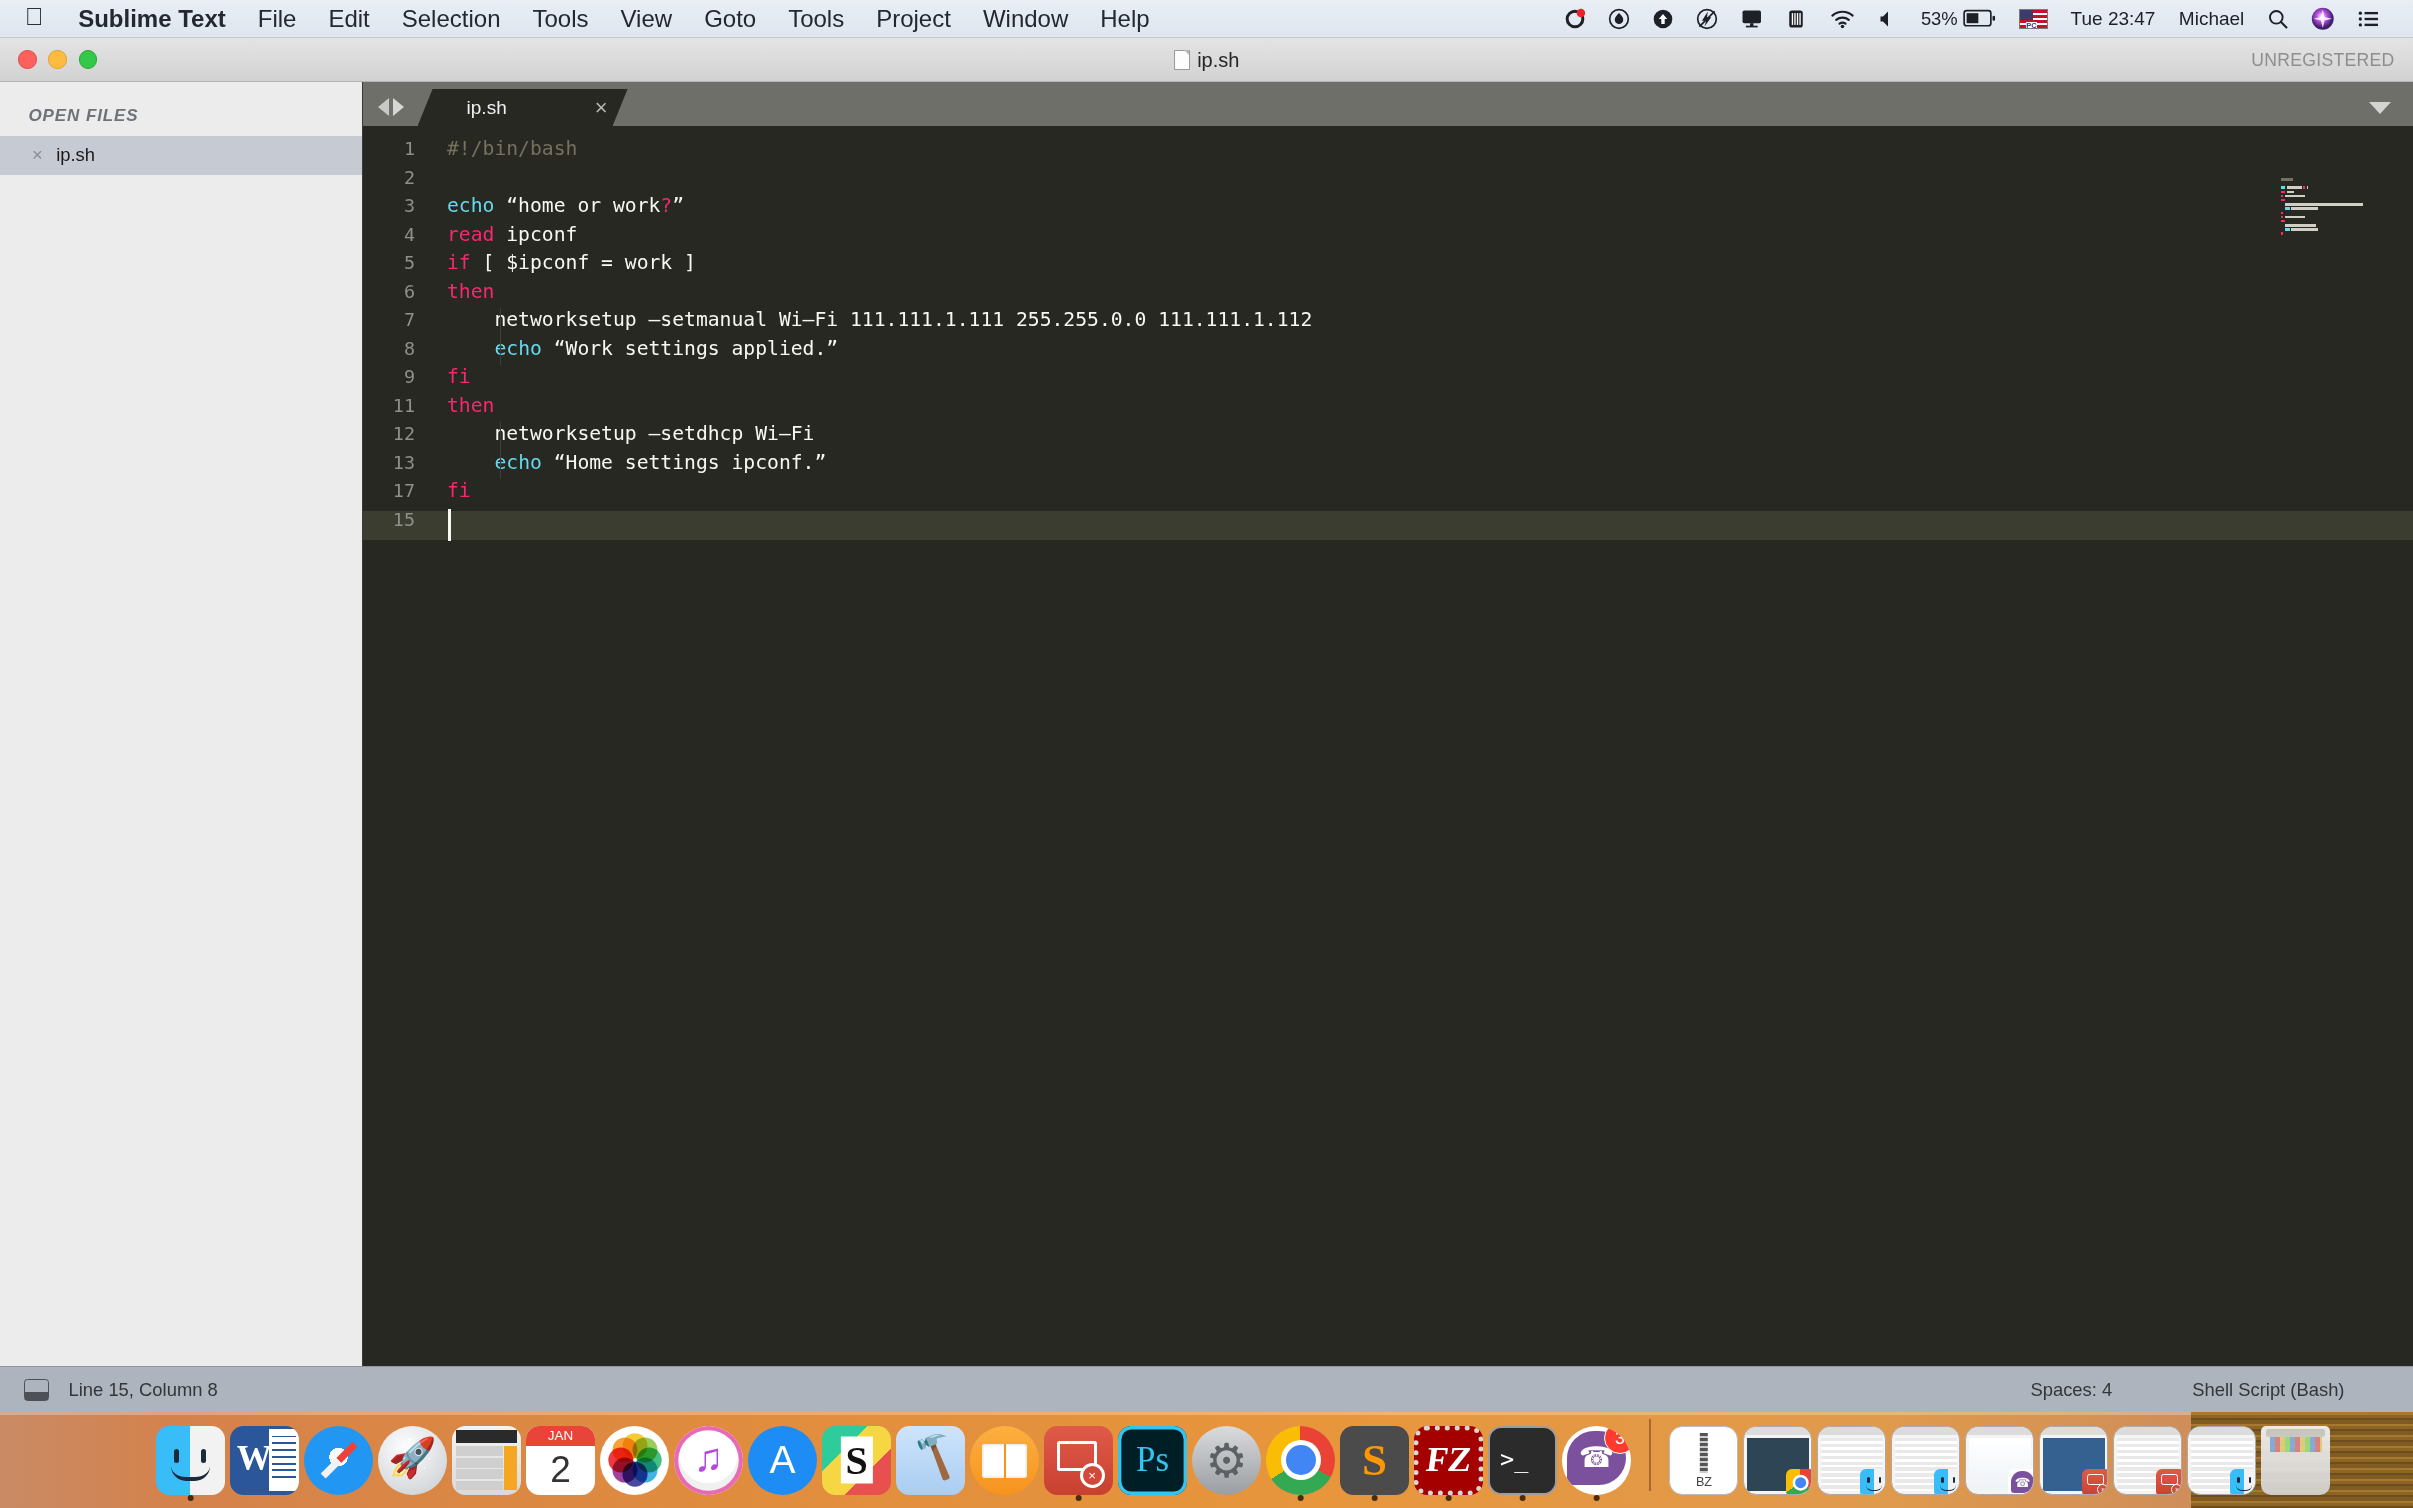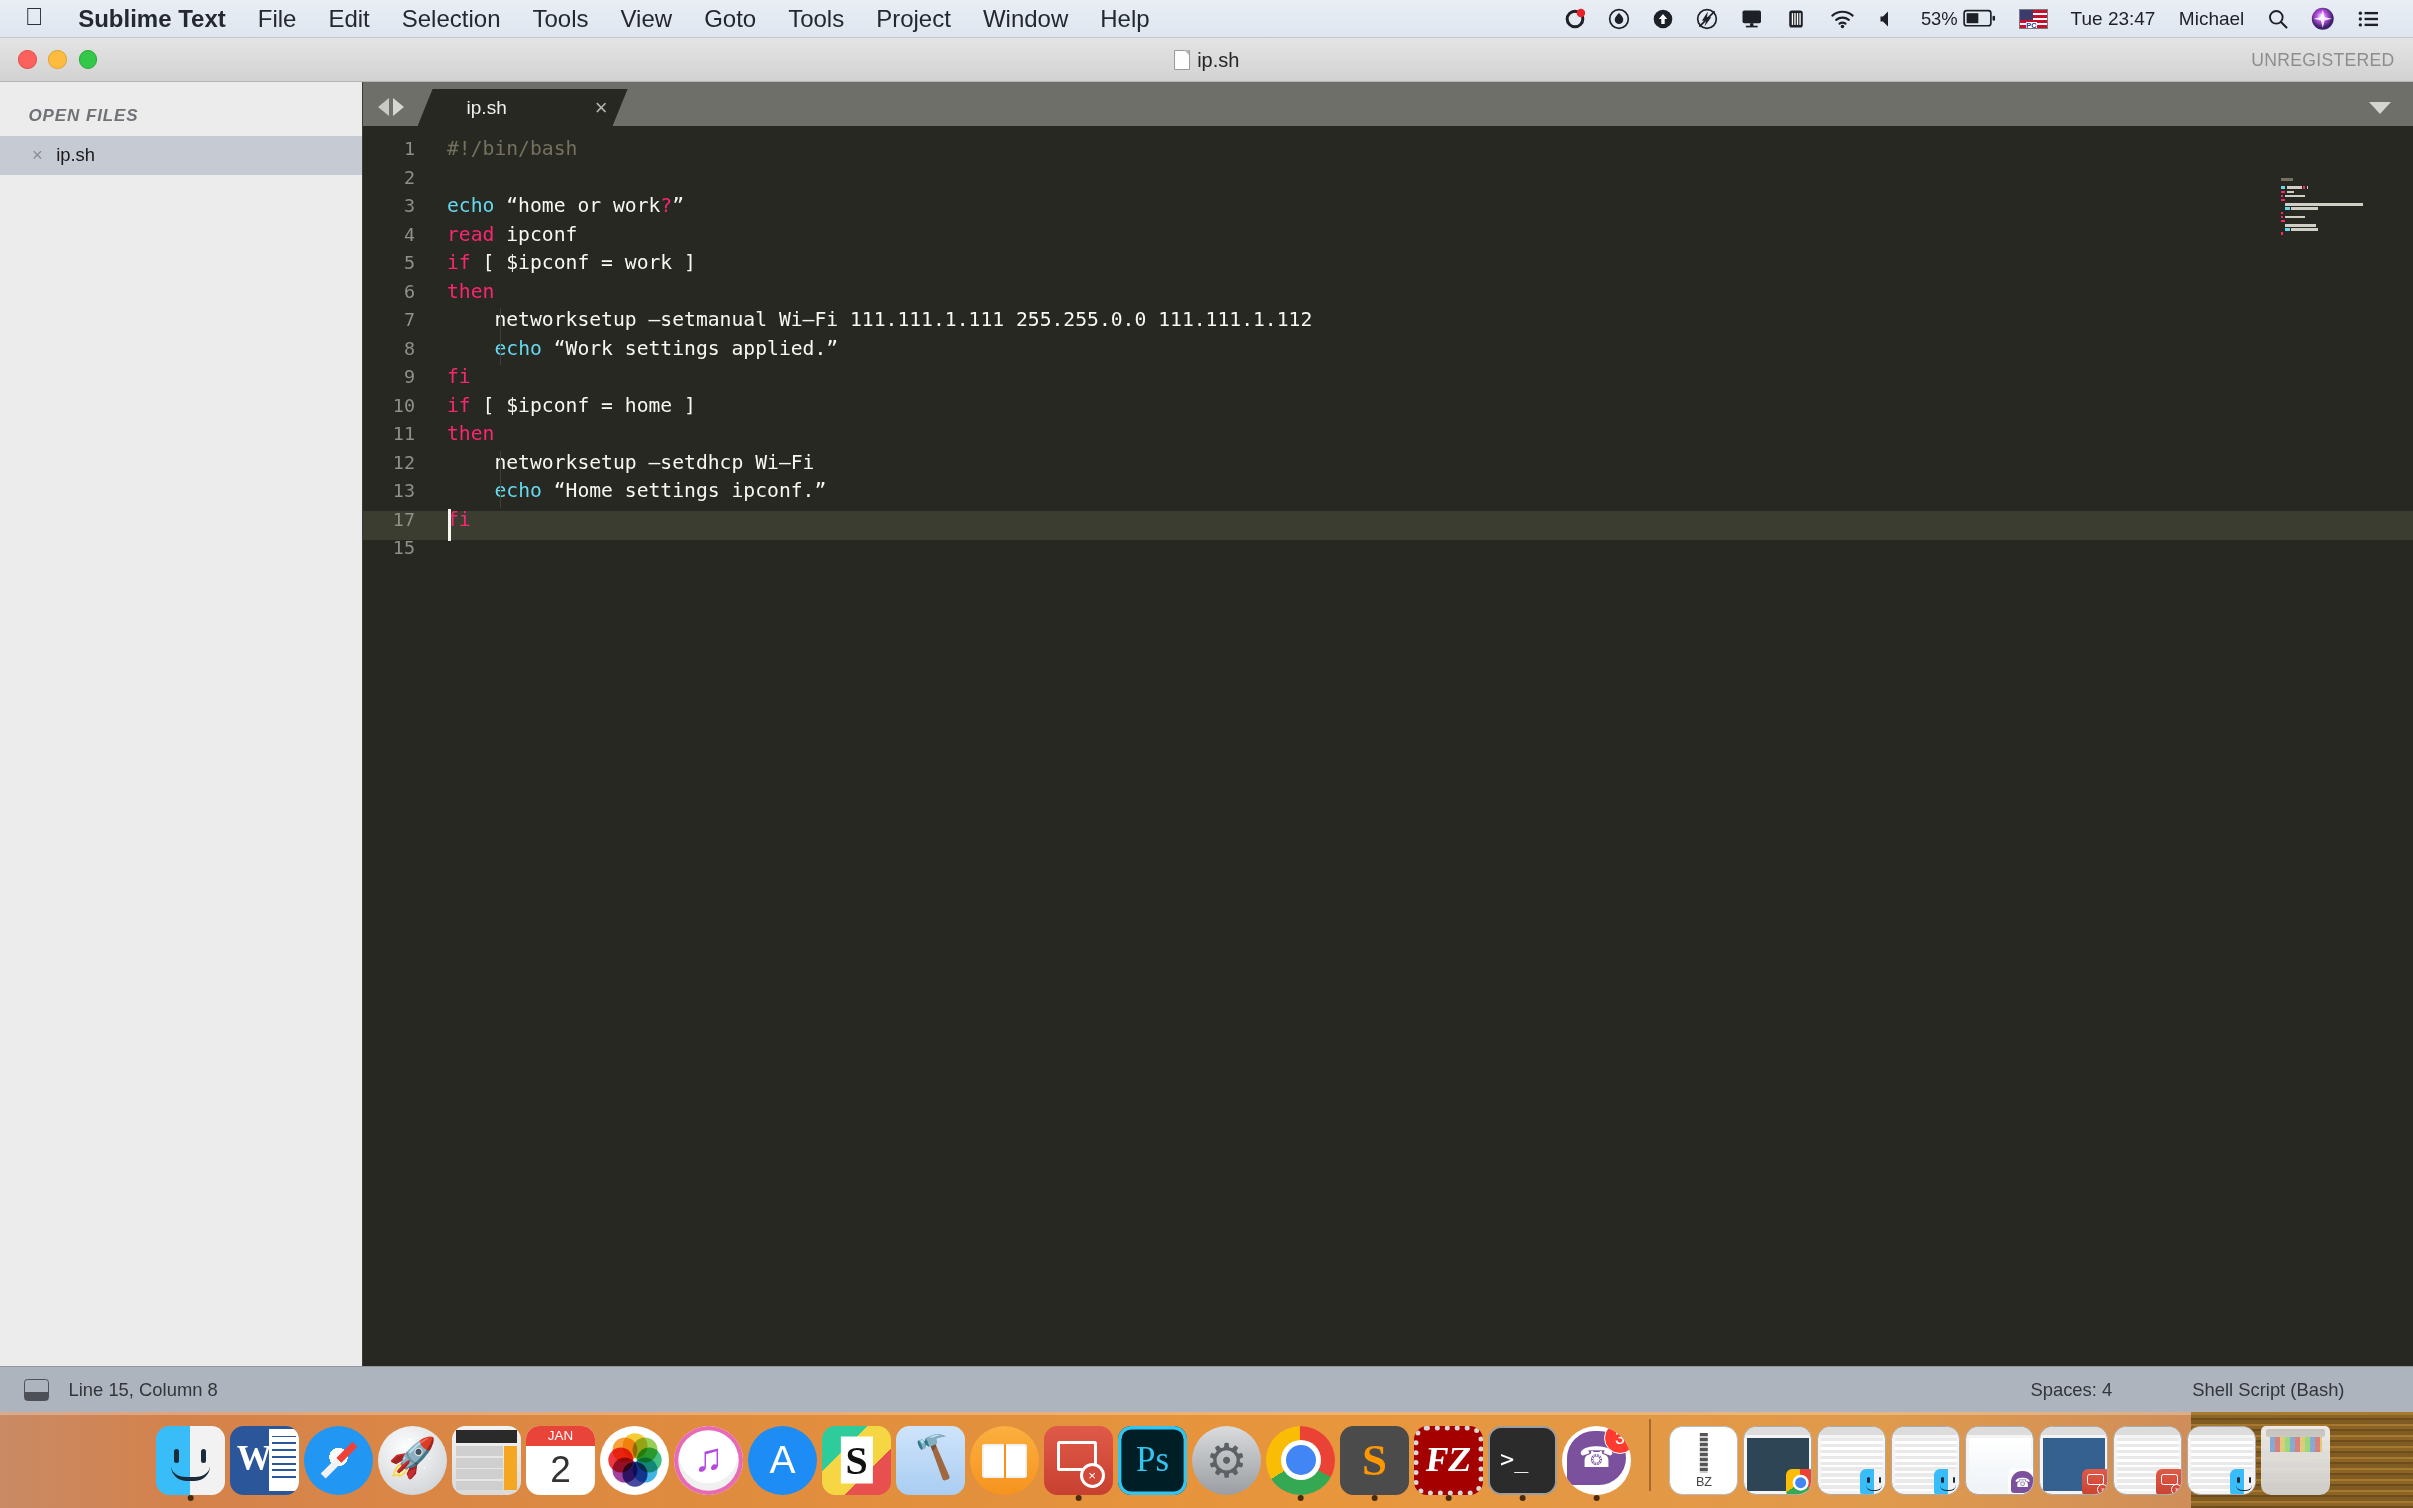--- a/index.html
+++ b/index.html
@@ -505,21 +505,20 @@
         <div class="lines" id="code-lines">
             <div class="ln"><div class="gut">1</div><div class="codetext"><span class="cm">#!/bin/bash</span></div></div>
             <div class="ln"><div class="gut">2</div><div class="codetext"></div></div>
             <div class="ln"><div class="gut">3</div><div class="codetext"><span class="fn">echo </span><span class="plain">“home or work</span><span class="kw">?</span><span class="plain">”</span></div></div>
             <div class="ln"><div class="gut">4</div><div class="codetext"><span class="kw">read </span><span class="plain">ipconf</span></div></div>
             <div class="ln"><div class="gut">5</div><div class="codetext"><span class="kw">if </span><span class="plain">[ $ipconf = work ]</span></div></div>
             <div class="ln"><div class="gut">6</div><div class="codetext"><span class="kw">then</span></div></div>
             <div class="ln"><div class="gut">7</div><div class="codetext"><span class="guide"></span><span class="plain">    networksetup –setmanual Wi–Fi 111.111.1.111 255.255.0.0 111.111.1.112</span></div></div>
             <div class="ln"><div class="gut">8</div><div class="codetext"><span class="guide"></span><span class="plain">    </span><span class="fn">echo </span><span class="plain">“Work settings applied.”</span></div></div>
             <div class="ln"><div class="gut">9</div><div class="codetext"><span class="kw">fi</span></div></div>
-            <div class="ln"><div class="gut">10</div><div class="codetext"><span class="kw">if </span><span class="plain">[ $ipconf = home ]</span></div></div>
             <div class="ln"><div class="gut">11</div><div class="codetext"><span class="kw">then</span></div></div>
             <div class="ln"><div class="gut">12</div><div class="codetext"><span class="guide"></span><span class="plain">    networksetup –setdhcp Wi–Fi</span></div></div>
             <div class="ln"><div class="gut">13</div><div class="codetext"><span class="guide"></span><span class="plain">    </span><span class="fn">echo </span><span class="plain">“Home settings ipconf.”</span></div></div>
             <div class="ln"><div class="gut">17</div><div class="codetext"><span class="kw">fi</span></div></div>
             <div class="ln"><div class="gut">15</div><div class="codetext"></div></div>
           </div>
         <div class="caret"></div>
         <div id="minimap">
             <div class="mm-line">
               <span class="mm-seg" style="width: 12.4px; background: rgb(117, 113, 94);"></span>

